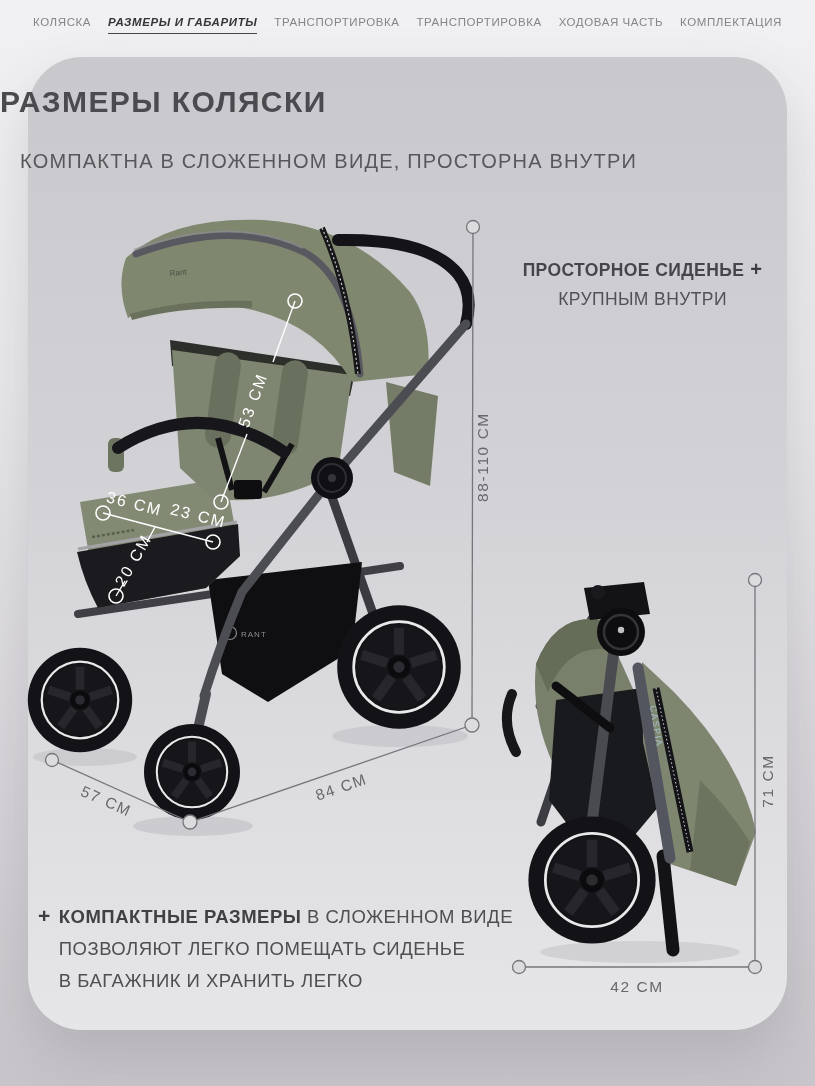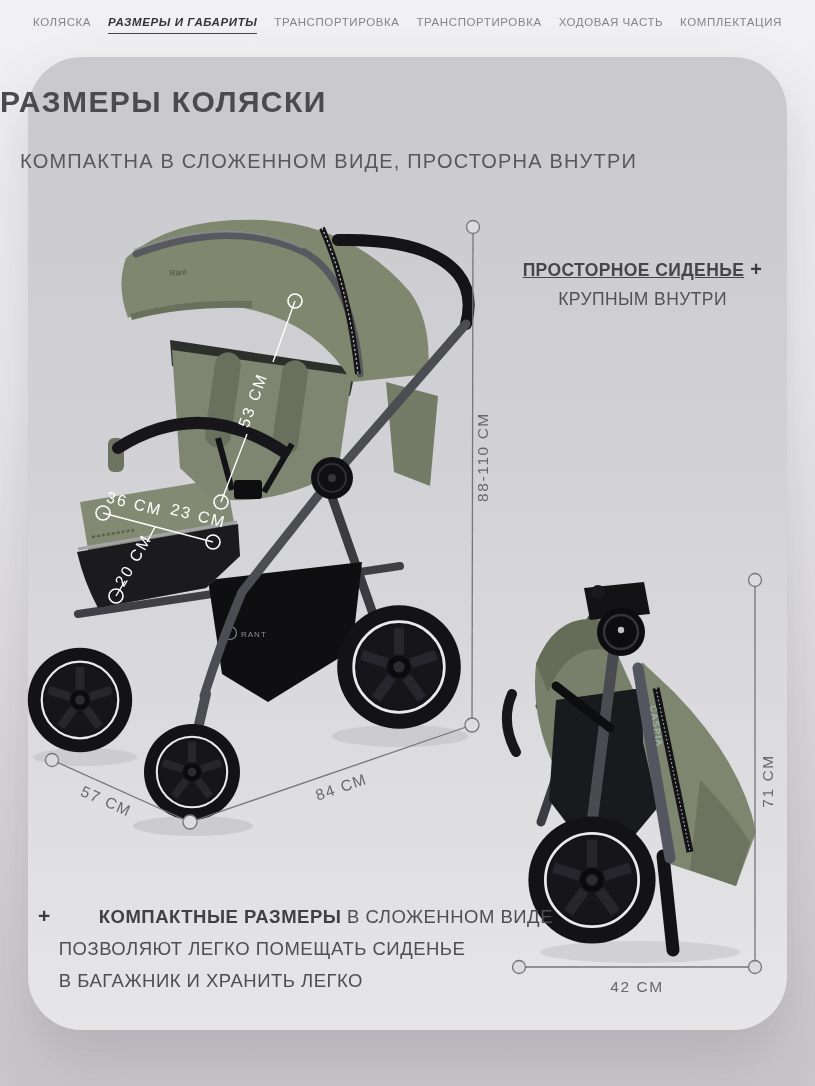--- a/index.html
+++ b/index.html
@@ -16,27 +16,27 @@
   .card{position:absolute;left:28px;top:57px;width:759px;height:973px;border-radius:54px;
         background:linear-gradient(180deg,#c9c9cd 0%,#d2d1d5 42%,#e6e5e8 100%);
         box-shadow:0 26px 55px rgba(78,76,86,.18);z-index:1;}
   .title{position:absolute;left:0;right:0;top:85px;margin:0;text-align:left;z-index:4;
          font-size:30px;font-weight:700;letter-spacing:1.4px;color:#4b4b4f;}
   .subtitle{position:absolute;left:16px;right:0;top:146px;margin:4px;text-align:left;z-index:4;
             font-size:20px;letter-spacing:1.2px;color:#57575c;}
   
   .seat-note{position:absolute;left:500px;top:255px;width:285px;text-align:center;z-index:4;
              font-size:17.5px;line-height:29px;color:#515157;letter-spacing:.4px;}
-  .seat-note .hl{font-weight:700;color:#45454a;text-decoration:underline;}
+  .seat-note .hl{font-weight:700;color:#45454a;}
   .seat-note .plus{font-weight:700;font-size:20px;color:#3c3c41;margin-left:6px;}
   
   .fold-note{position:absolute;left:38px;top:901px;display:flex;z-index:4;
              font-size:18.5px;line-height:32px;color:#4e4e53;letter-spacing:.5px;}
   .fold-note .plus{font-weight:700;font-size:21px;color:#3c3c41;margin-right:8px;line-height:30px;}
-  .fold-note .hl{font-weight:700;color:#404045;margin-left:40px;}
+  .fold-note .hl{font-weight:700;color:#404045;}
   
   .scene{position:absolute;left:0;top:0;width:815px;height:1086px;z-index:2;}
   .scene text{font-family:"Liberation Sans","DejaVu Sans",sans-serif;}
   .dim-white{fill:#ffffff;font-size:16px;letter-spacing:2px;}
   .dim-gray{fill:#67676c;font-size:15.5px;letter-spacing:1.6px;}
   .micro{font-size:8px;}
 </style>
 </head>
 <body>
 

